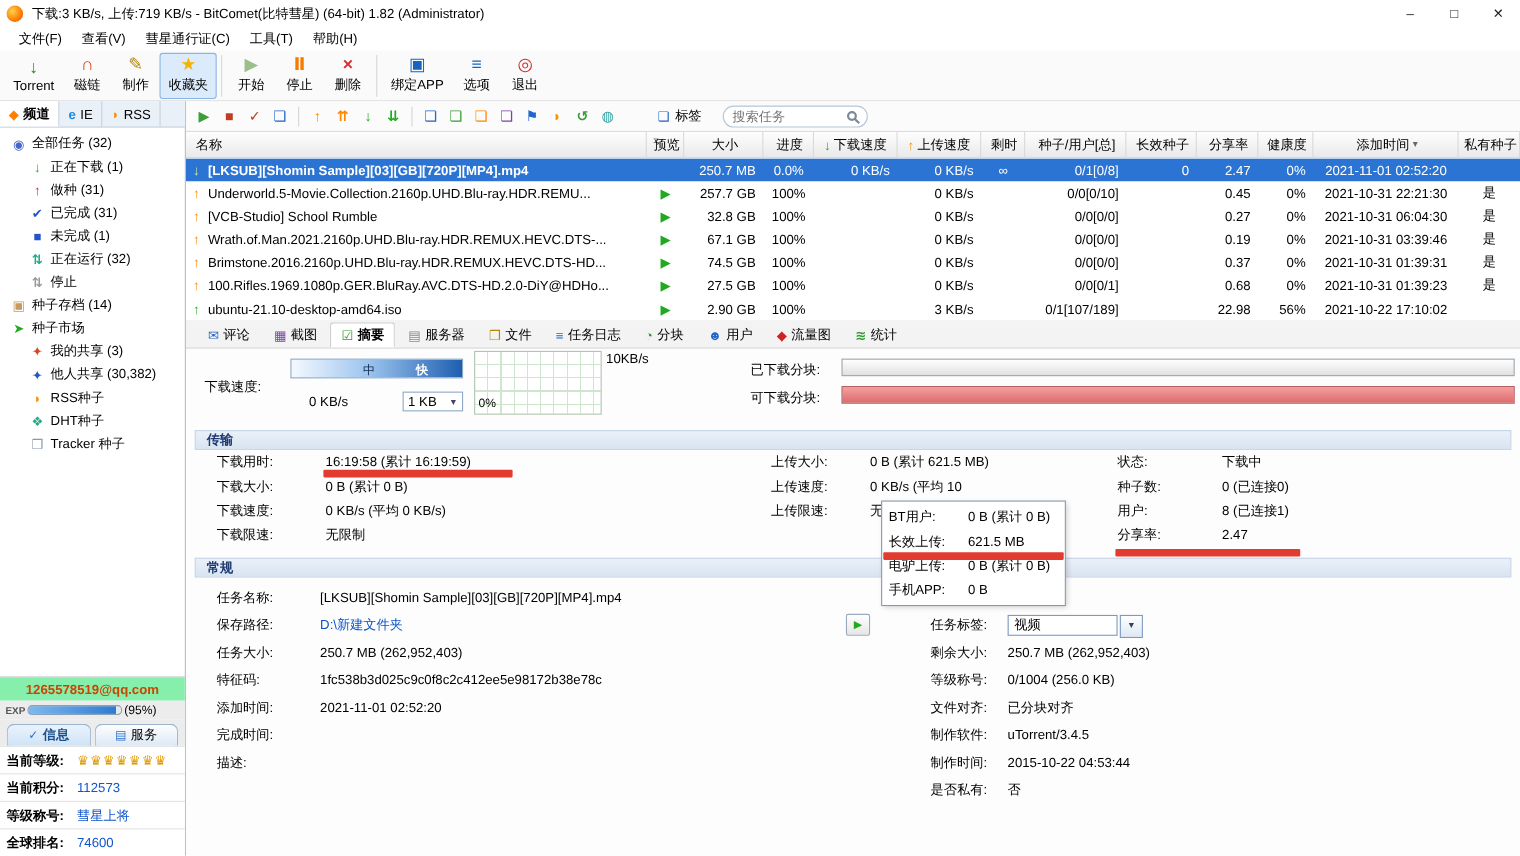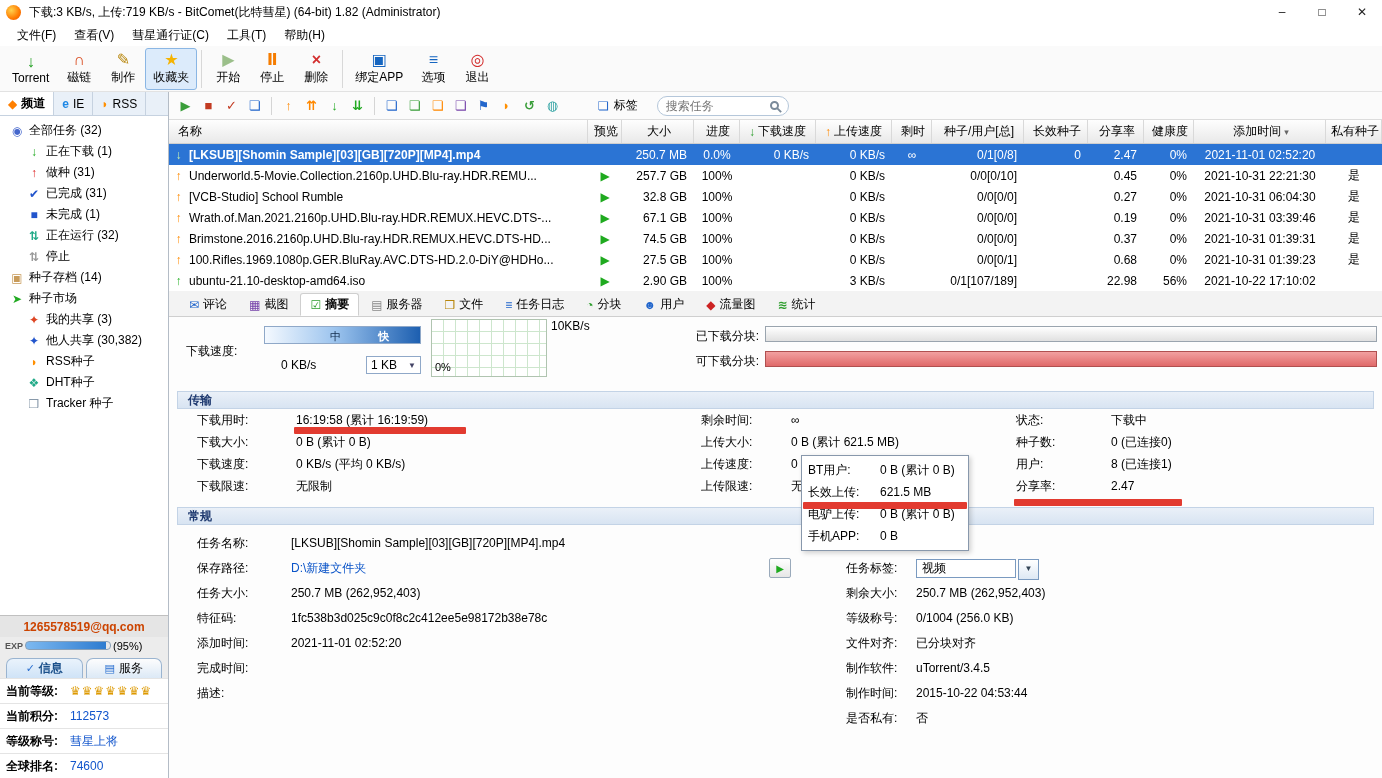--- a/index.html
+++ b/index.html
@@ -31,21 +31,21 @@
 .sidebar{position:absolute;left:0;top:92px;width:169px;bottom:0;border-right:1px solid #b4bcc6;display:flex;flex-direction:column;background:#fff}
 .side-tabs{height:24px;display:flex;border-bottom:1px solid #c6d2e0;background:#e9f0f8;flex:0 0 auto}
 .side-tab{display:flex;align-items:center;gap:4px;padding:0 8px;border-right:1px solid #c6d2e0;font-size:12px}
 .side-tab .ic{font-weight:bold}
 .side-tab.active{background:#fff;font-weight:bold}
 .tree{padding-top:4px;flex:0 0 auto}
 .tree-item{height:21px;display:flex;align-items:center;gap:5px;padding-left:10px;font-size:12px;white-space:nowrap}
 .tree-item.lvl1{padding-left:27px}
 .tree-item .ic{width:14px;text-align:center;font-weight:bold}
 .account{margin-top:auto;border-top:1px solid #c0c0c0}
-.acc-email{height:21px;background:#e5e5e5;color:#cc4400;font-weight:bold;display:flex;align-items:center;justify-content:center}
+.acc-email{height:21px;background:#86efac;color:#cc4400;font-weight:bold;display:flex;align-items:center;justify-content:center}
 .acc-exp{height:17px;display:flex;align-items:center;background:#ececec;padding:0 5px;gap:2px}
 .exp-label{font-size:9px;color:#555;font-weight:bold}
 .exp-bar{width:86px;height:9px;border:1px solid #88a0b8;border-radius:4px;background:linear-gradient(to right,#7db9f0 0%,#2e7cd0 95%,#e8e8e8 95%)}
 .exp-pct{font-size:11px}
 .acc-btns{height:24px;display:flex;align-items:flex-end;background:#ececec;padding:0 6px;gap:3px}
 .acc-btn{flex:1;height:20px;border:1px solid #9ab4d0;border-bottom:none;border-radius:7px 7px 0 0;display:flex;align-items:center;justify-content:center;gap:4px;background:linear-gradient(#fdfdfd,#dce9f6);font-size:12px}
 .acc-btn .ic{font-size:11px;color:#2a6fd0}
 .acc-btn.active{background:linear-gradient(#eaf3fc,#cfe3f7);font-weight:bold;color:#1a4f8a}
 .acc-row{min-height:25px;display:flex;align-items:center;border-top:1px solid #e4e4e4;padding:2px 6px;background:#fff}
 .acc-row .albl{font-weight:bold;width:64px;flex:0 0 auto}
@@ -100,21 +100,21 @@
 .sum-label{position:absolute;left:17px;top:26px}
 .slider{position:absolute;left:95px;top:9px;width:157px;height:18px;border:1px solid #8fa8c8;background:linear-gradient(to right,#f4f9ff,#9cc4ee 45%,#1d5fb0)}
 .slider .mid{position:absolute;left:42%;top:2px;color:#102a4a;font-size:11px}
 .slider .fast{position:absolute;left:73%;top:2px;color:#fff;font-size:11px;font-weight:bold}
 .cur-speed{position:absolute;left:112px;top:41px}
 .limit-box{position:absolute;left:197px;top:39px;width:55px;height:18px;border:1px solid #8fa8c8;background:#fff;display:flex;align-items:center;justify-content:space-between;padding:0 4px}
 .limit-box .dd{font-size:8px;color:#446}
 .graph{position:absolute;left:262px;top:2px;width:116px;height:58px;border:1px solid #b0c4b0;background:repeating-linear-gradient(to right,transparent 0 11px,#cde6cd 11px 12px),repeating-linear-gradient(to bottom,transparent 0 11px,#cde6cd 11px 12px),#fff}
 .graph-max{position:absolute;left:382px;top:2px}
 .graph-min{position:absolute;left:266px;top:44px;font-size:11px}
-.piece-label{position:absolute;width:90px;text-align:right;white-space:nowrap}
+.piece-label{position:absolute;width:90px;text-align:center;white-space:nowrap}
 .pl1{left:500px;top:11px}.pl2{left:500px;top:36px}
 .pbar{position:absolute;left:596px;width:612px;height:16px;border:1px solid #9aa4ae}
 .pb1{top:9px;background:linear-gradient(#ffffff,#e0e0e0)}
 .pb2{top:34px;background:linear-gradient(#f2a0a0,#e06a6a);border-color:#b05050}
 .sec{position:absolute;left:8px;right:8px;height:18px;background:linear-gradient(#eaf0f8,#d8e4f2);border:1px solid #c3d3e6;color:#1f3a70;font-weight:bold;display:flex;align-items:center;padding-left:10px;font-size:12px}
 .sec.transfer{top:74px}
 .sec.general{top:190px}
 .kv{position:absolute}
 .kv .krow{height:22px;line-height:22px;white-space:nowrap}
 .kv.gen .krow{height:25px;line-height:25px}
@@ -659,23 +659,20 @@
       </div>
         <div class="krow">
         <span class="k">下载速度:</span><span class="v">0 KB/s (平均 0 KB/s)</span>
       </div>
         <div class="krow">
         <span class="k">下载限速:</span><span class="v">无限制</span>
       </div>
       </div>
     <div class="kv g2">
         <div class="krow">
-        <span class="k">剩余时间:</span><span class="v">∞</span>
-      </div>
-        <div class="krow">
         <span class="k">上传大小:</span><span class="v">0 B (累计 621.5 MB)</span>
       </div>
         <div class="krow">
         <span class="k">上传速度:</span><span class="v">0 KB/s (平均 10</span>
       </div>
         <div class="krow">
         <span class="k">上传限速:</span><span class="v">无限制</span>
       </div>
       </div>
     <div class="kv g3">

